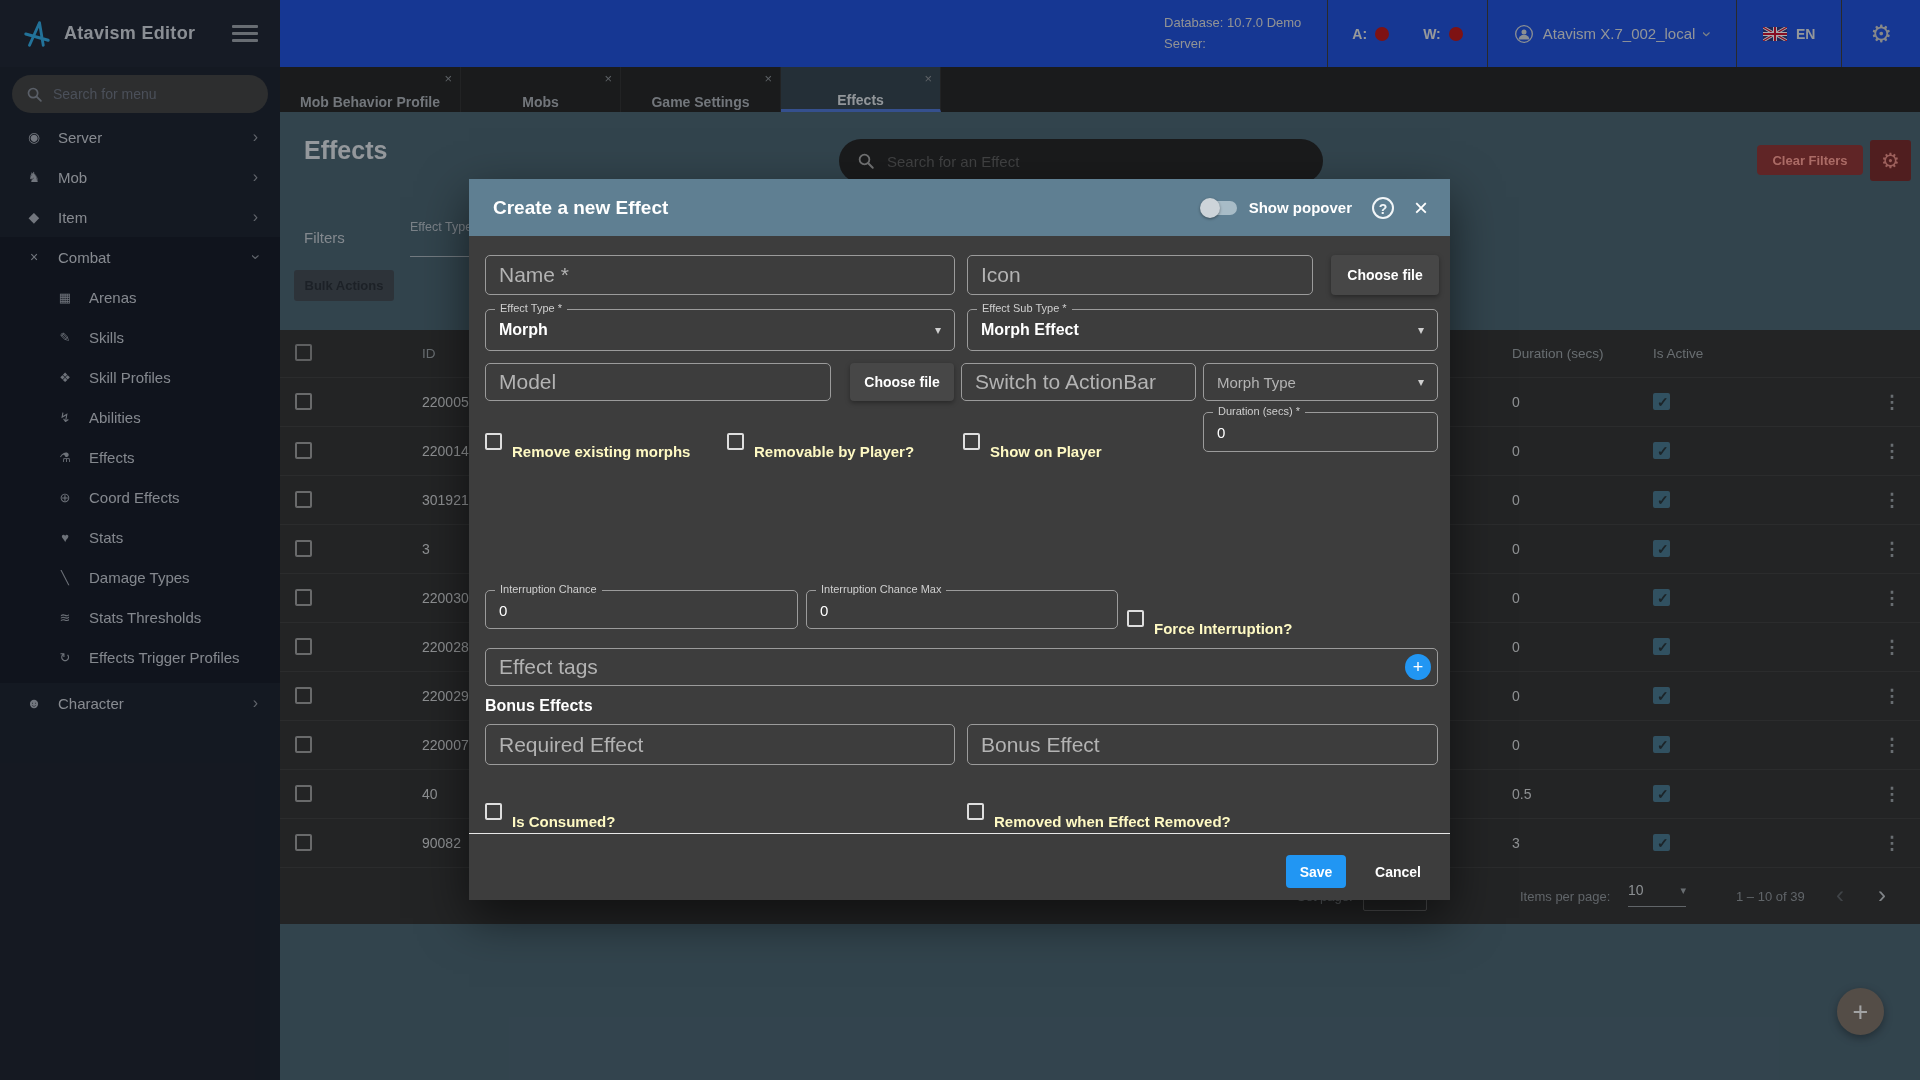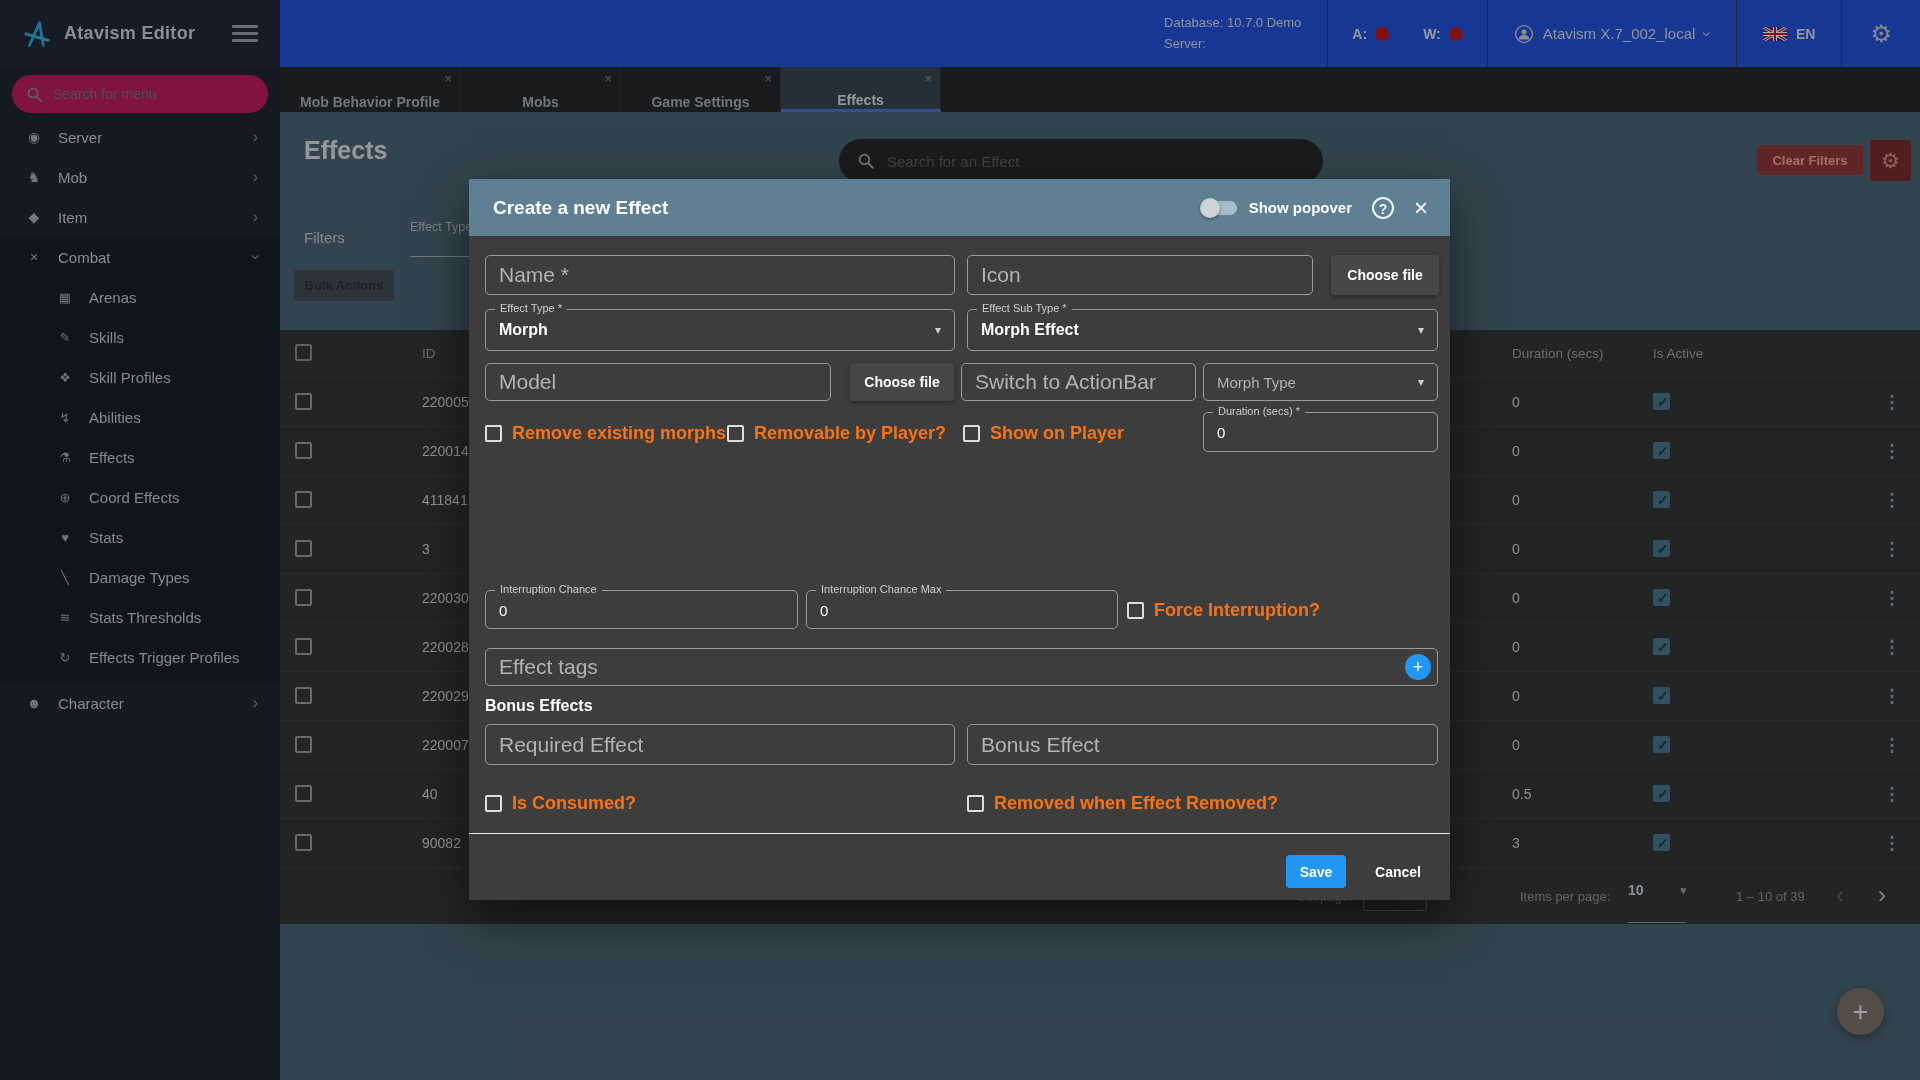--- a/index.html
+++ b/index.html
@@ -24,21 +24,21 @@
   .account { display:flex; align-items:center; gap:9px; padding:0 26px; color:#d9dce0; font-size:15px; cursor:pointer; }
   .person-svg { width:20px; height:20px; }
   .chev { color:#b9bec4; font-size:17px; display:inline-block; }
   .chev.down { transform:rotate(90deg); }
   .lang { display:flex; align-items:center; gap:9px; padding:0 26px; color:#dcdfe3; font-size:14px; font-weight:600; cursor:pointer; }
   .flag-svg { width:24px; height:14px; }
   .tb-gear { padding:0 28px; color:#c9c9c9; font-size:24px; cursor:pointer; }
 
   
   .sidebar { position:absolute; left:0; top:67px; width:280px; bottom:0; background:#1b202c; z-index:4; }
-  .side-search { position:absolute; left:12px; top:8px; width:256px; height:38px; background:#be185d;
+  .side-search { position:absolute; left:12px; top:8px; width:256px; height:38px; background:#404040;
     border-radius:19px; display:flex; align-items:center; padding:0 14px; gap:10px; }
   .side-search svg { width:17px; height:17px; flex:0 0 17px; }
   .side-search input { background:transparent; border:none; outline:none; color:#cfd3da; font-size:14px; width:100%;
     font-family:"Liberation Sans", sans-serif; }
   .side-search input::placeholder { color:#6d7380; }
   .nav { position:absolute; left:0; top:50px; right:0; }
   .nav-item { height:40px; display:flex; align-items:center; padding:0 22px 0 24px; cursor:pointer; position:relative; }
   .nav-item .nav-icon { width:20px; color:#a9aeb8; font-size:14px; text-align:center; }
   .nav-item .nav-label { color:#c8ccd4; font-size:15px; margin-left:14px; flex:1; }
   .nav-item .nav-chevron { color:#8d929b; font-size:16px; }
@@ -97,21 +97,21 @@
   .trow .cell-active { position:absolute; left:1373px; top:15px; }
   .trow .kebab { position:absolute; left:1603px; top:13px; color:#9aa0a5; font-size:18px; font-weight:700; letter-spacing:1px; }
   .tfoot { position:relative; height:56px; }
   .tfoot .pg-label { position:absolute; top:21px; color:#8e9398; font-size:13px; }
   .pg-setpage { left:1017px; }
   .pg-input { position:absolute; left:1083px; top:12px; width:64px; height:31px; background:transparent;
     border:1px solid #6f6f6f; border-radius:2px; color:#c9c9c9; font-size:13px; padding:0 8px;
     font-family:"Liberation Sans", sans-serif; }
   .pg-ipp { left:1240px; }
   .pg-ipp-value { position:absolute; left:1348px; top:14px; width:58px; border-bottom:1px solid #8f9498;
-    color:#cfd3d6; font-size:14px; padding-bottom:24px; cursor:pointer;font-weight:bold; }
+    color:#cfd3d6; font-size:14px; padding-bottom:8px; cursor:pointer; }
   .pg-ipp-value .caret { float:right; color:#9aa0a5; font-size:11px; margin-top:2px; }
   .pg-range { left:1456px; color:#aab0b5; }
   .pg-prev { position:absolute; left:1556px; top:13px; color:#5d6266; font-size:24px; cursor:default; }
   .pg-next { position:absolute; left:1598px; top:13px; color:#bfc4c8; font-size:24px; cursor:pointer; }
 
   .fab { position:absolute; left:1557px; top:876px; width:47px; height:47px; border-radius:50%;
     background:#7c7065; color:#f2f2f2; font-size:27px; border:none; cursor:pointer;
     box-shadow:0 3px 8px rgba(0,0,0,.35); line-height:44px; text-align:center; }
 
   
@@ -142,21 +142,21 @@
   .ofield .fvalue { position:absolute; left:13px; top:50%; transform:translateY(-50%); color:#fff; font-size:16px; font-weight:700; }
   .ofield .fvalue.plain { font-weight:400; font-size:15px; }
   .ofield .fcaret, .selcaret { position:absolute; right:13px; top:50%; transform:translateY(-50%);
     color:#cfcfcf; font-size:12px; }
   .selfield { border:1px solid #9b9b9b; border-radius:5px; position:absolute; cursor:pointer; }
   .selfield .phval { position:absolute; left:13px; top:50%; transform:translateY(-50%); color:#b3b3b3; font-size:15px; }
   .btn-file { background:#474747; color:#fff; font-weight:700; font-size:14px; border:none; border-radius:4px;
     box-shadow:0 2px 5px rgba(0,0,0,.35); cursor:pointer; font-family:"Liberation Sans", sans-serif; }
   .cbrow { position:absolute; display:flex; align-items:center; gap:10px; cursor:pointer; }
   .cbrow .cb { border-color:#dedede; flex:0 0 17px; }
-  .cbrow .cb-label { color:#f97316; font-size:18px; font-weight:600; white-space:nowrap; }
+  .cbrow .cb-label { color:#fef9c3; font-size:15px; font-weight:600; white-space:nowrap;margin-top:20px; }
   .tags-add { position:absolute; right:7px; top:50%; transform:translateY(-50%); width:26px; height:26px;
     border-radius:50%; background:#2196f3; color:#fff; font-size:18px; border:none; cursor:pointer; line-height:24px; }
   .bonus-heading { position:absolute; left:16px; top:518px; color:#fff; font-size:16px; font-weight:700; }
   .modal-divider { position:absolute; left:0; top:654px; width:100%; border-top:1px solid #e8e8e8; }
   .btn-save { position:absolute; left:817px; top:676px; width:60px; height:33px; background:#2196f3; color:#fff;
     font-weight:700; font-size:14px; border:none; border-radius:4px; cursor:pointer; font-family:"Liberation Sans", sans-serif; }
   .btn-cancel { position:absolute; left:898px; top:676px; width:62px; height:33px; background:transparent; color:#fff;
     font-weight:700; font-size:14px; border:none; cursor:pointer; font-family:"Liberation Sans", sans-serif; }
 </style>
 </head>
@@ -351,21 +351,21 @@
   </div>
           <div class="trow">
     <span class="cb row-select"></span>
     <span class="cell-id">220014</span>
     <span class="cell-duration">0</span>
     <span class="cb checked cell-active"></span>
     <span class="kebab">⋮</span>
   </div>
           <div class="trow">
     <span class="cb row-select"></span>
-    <span class="cell-id">411841</span>
+    <span class="cell-id">301921</span>
     <span class="cell-duration">0</span>
     <span class="cb checked cell-active"></span>
     <span class="kebab">⋮</span>
   </div>
           <div class="trow">
     <span class="cb row-select"></span>
     <span class="cell-id">3</span>
     <span class="cell-duration">0</span>
     <span class="cb checked cell-active"></span>
     <span class="kebab">⋮</span>

